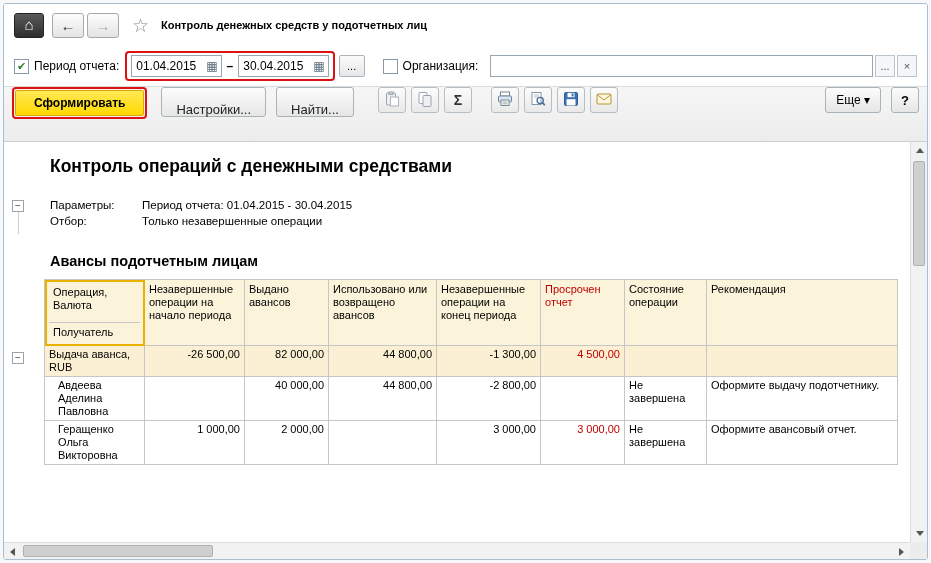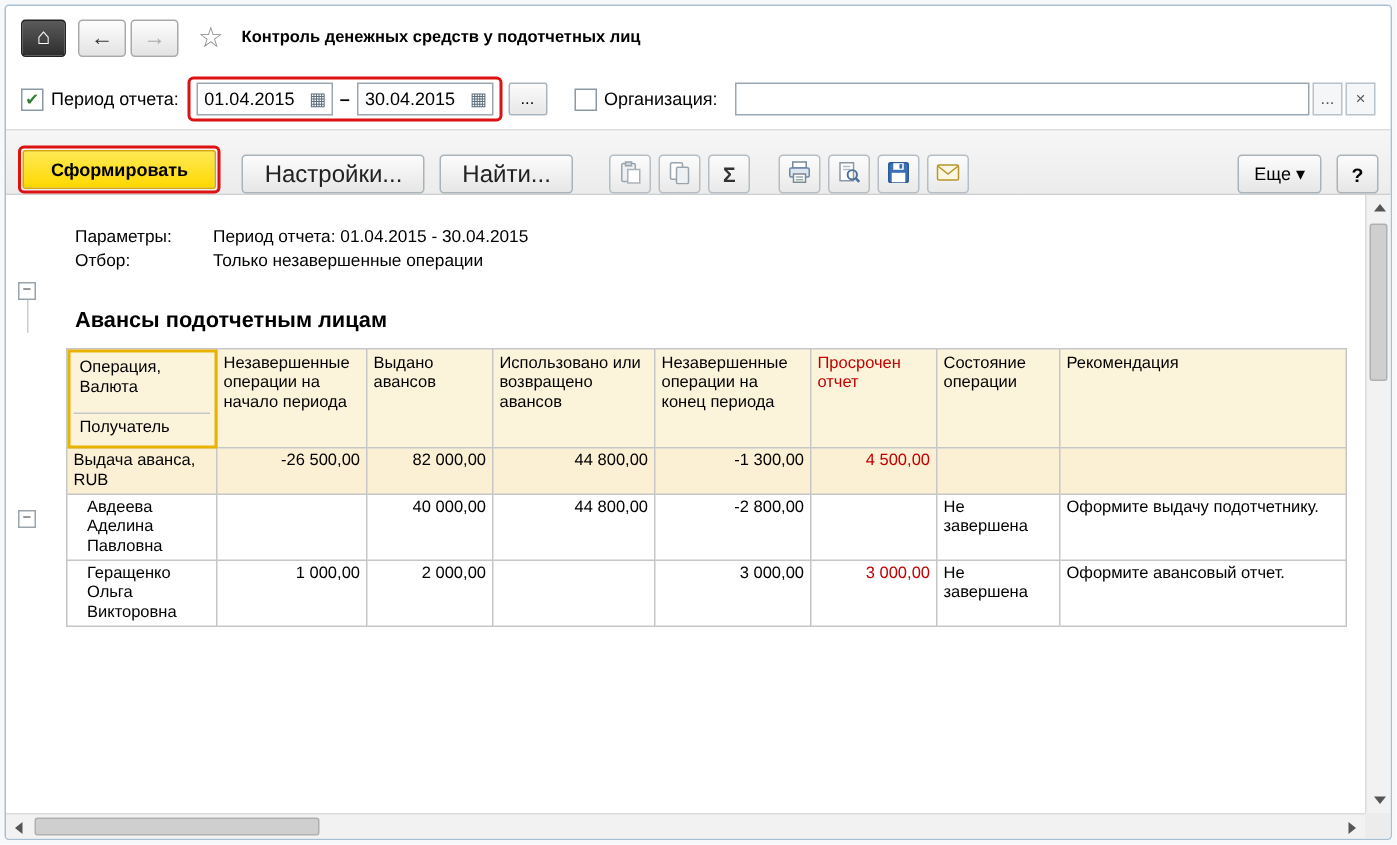--- a/index.html
+++ b/index.html
@@ -45,29 +45,29 @@
   .cal-icon { font-size:12px; color:#5d6f7d; margin-left:2px; }
   .dash { font-weight:bold; }
   .mini-btn { height:22px; min-width:26px; border:1px solid #a9b4bc; border-radius:2px;
               background:linear-gradient(#fbfbfb,#e7e7e7); font-size:11px; cursor:pointer; padding:0 4px; }
   .org-wrap { display:flex; align-items:center; flex:1; margin-left:6px; }
   .org-input { flex:1; height:22px; border:1px solid #9aa7b1; font-size:12px; font-family:inherit; padding:0 4px; outline:none; }
   .flat-btn { height:22px; min-width:20px; border:1px solid #b9c4cc; background:#f4f6f8;
               font-size:11px; color:#555; cursor:pointer; margin-left:2px; padding:0 4px; }
 
   
-  .toolbar { height:44px; background:linear-gradient(#f6f6f6,#ececec);
+  .toolbar { height:56px; background:linear-gradient(#f6f6f6,#ececec);
              border-top:1px solid #dcdcdc; border-bottom:1px solid #cfcfcf;
-             display:flex; align-items:flex-end; padding:0 8px; flex:0 0 auto; }
+             display:flex; align-items:flex-start; padding:0 8px; flex:0 0 auto; }
   .gen-highlight { border:2px solid #dd1111; border-radius:4px; padding:1px; margin-right:14px; }
   .btn-generate {
     height:26px; padding:0 18px; font-size:12px; font-weight:bold; font-family:inherit;
     background:linear-gradient(#ffe955,#ffd800); border:1px solid #d8a900; border-radius:2px; cursor:pointer;
   }
-  .btn-std { height:26px; padding:4px 14px; font-size:16px; font-family:inherit; color:#222;
+  .btn-std { height:26px; padding:14px 14px; font-size:13px; font-family:inherit; color:#222;
              background:linear-gradient(#fcfcfc,#e6e6e6); border:1px solid #a8b3ba; border-radius:3px;
              cursor:pointer; margin-right:10px; }
   .icon-btn { width:28px; height:26px; border:1px solid #b5bec5; border-radius:3px;
               background:linear-gradient(#fcfcfc,#e9e9e9); display:inline-flex; align-items:center;
               justify-content:center; cursor:pointer; margin-right:5px; padding:0; }
   .icon-btn svg { width:16px; height:16px; }
   .sigma { font-size:14px; font-weight:bold; color:#333; }
   .tb-gap { width:14px; flex:0 0 auto; }
   .tb-spring { flex:1; }
   .btn-more { height:26px; padding:0 10px; font-size:12px; font-family:inherit;
@@ -218,20 +218,21 @@
     <button class="btn-help">?</button>
   </div>
 
   <div class="report">
 
     <span class="expander exp-1">−</span>
     <span class="tree-tail"></span>
     <span class="expander exp-2">−</span>
 
     <div class="content">
+      <div class="rpt-title">Контроль операций с денежными средствами</div>
 
       <div class="rpt-params">
         <div><span class="p-label">Параметры:</span><span>Период отчета: 01.04.2015 - 30.04.2015</span></div>
         <div><span class="p-label">Отбор:</span><span>Только незавершенные операции</span></div>
       </div>
 
       <div class="rpt-section">Авансы подотчетным лицам</div>
 
       <table class="report-table">
         <colgroup>

